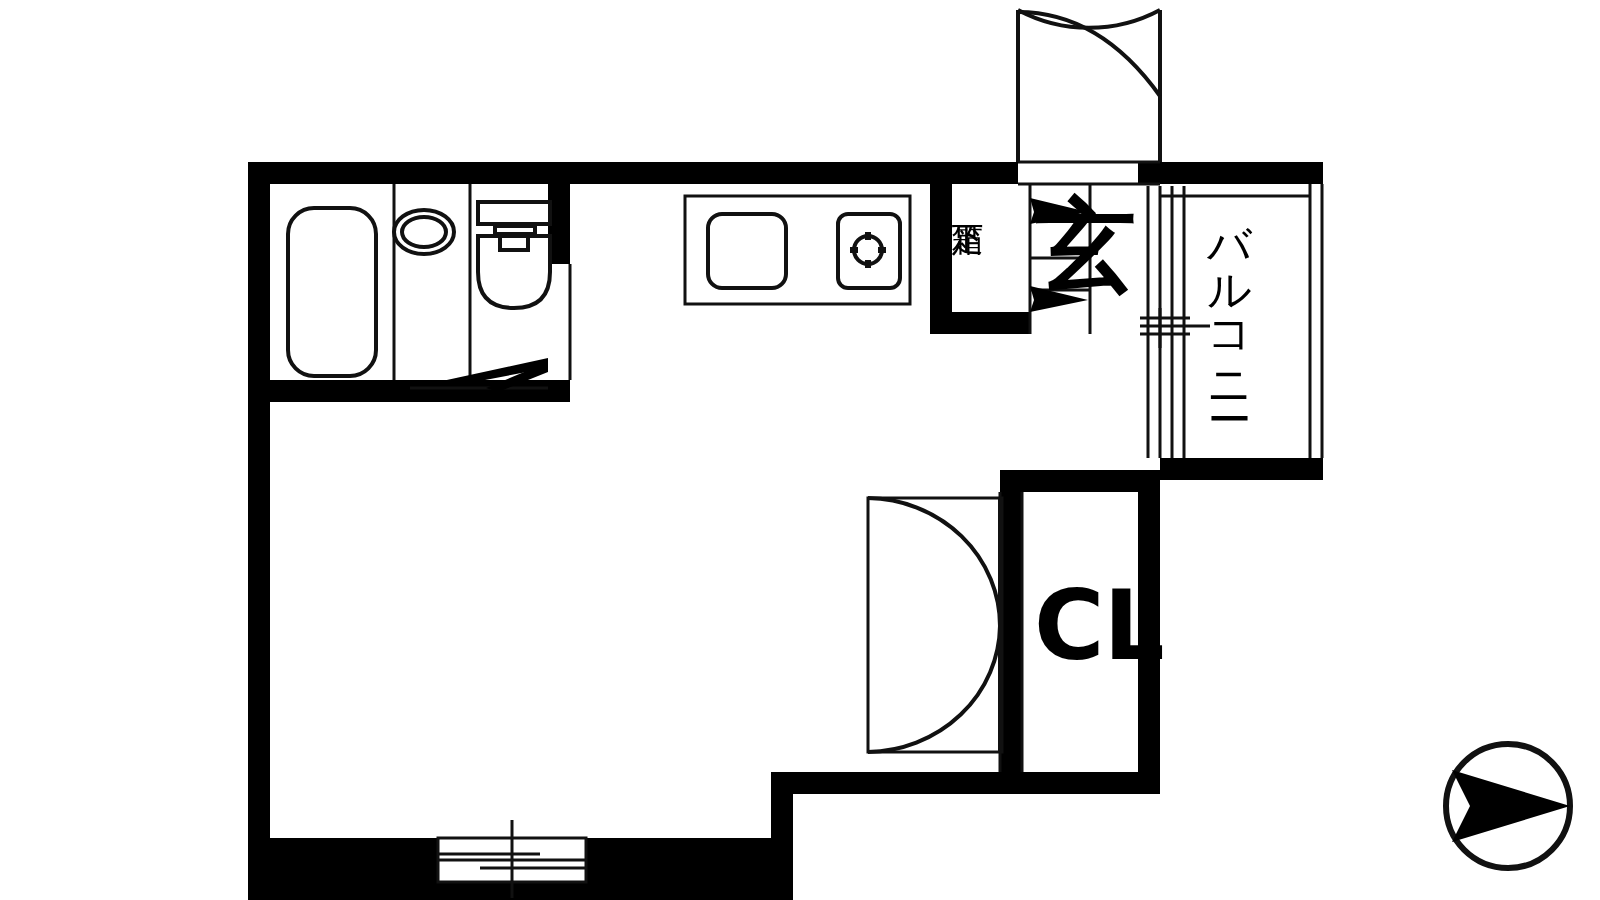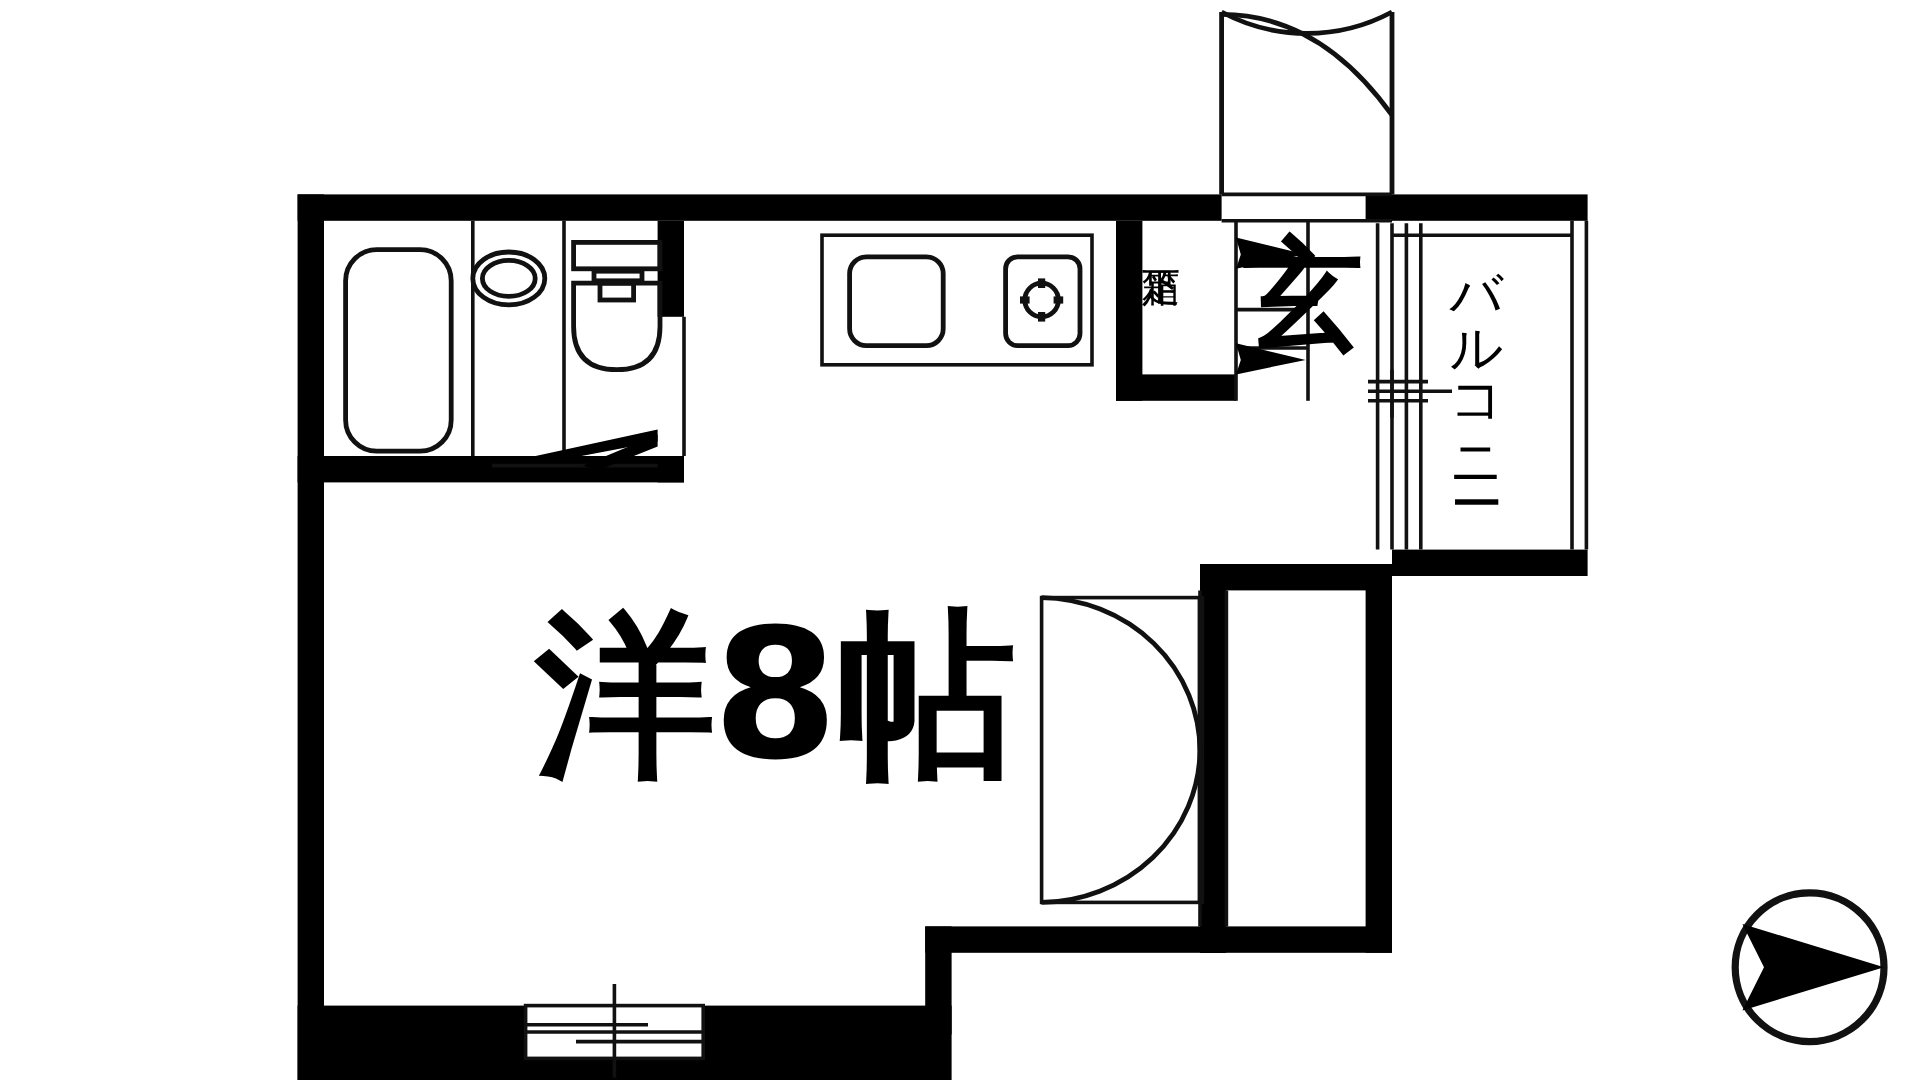--- a/index.html
+++ b/index.html
@@ -161,22 +161,22 @@
       </g>
     </g>
 
     <g>
       <circle cx="1508" cy="806" r="62" fill="#ffffff" stroke="#111111" stroke-width="6"></circle>
       <polygon points="1452,770 1570,806 1452,842 1470,806" fill="#000000"></polygon>
     </g>
 
   </svg>
 
-  <div class="lbl" style="left:446px;top:505px;font-size:150px;font-weight:700;letter-spacing:-2px;">洋8帖</div>
 
   <div class="lbl" style="left:1036px;top:196px;font-size:100px;font-weight:700;">玄</div>
 
   <div class="lbl vert" style="left:952px;top:200px;font-size:32px;font-weight:400;">下足箱</div>
 
   <div class="lbl vert" style="left:1208px;top:196px;font-size:44px;font-weight:400;">バルコニー</div>
 
+  <div class="lbl" style="left:1034px;top:578px;font-size:96px;font-weight:700;letter-spacing:-1px;">CL</div>
 
 </div>
 
 </body></html>

